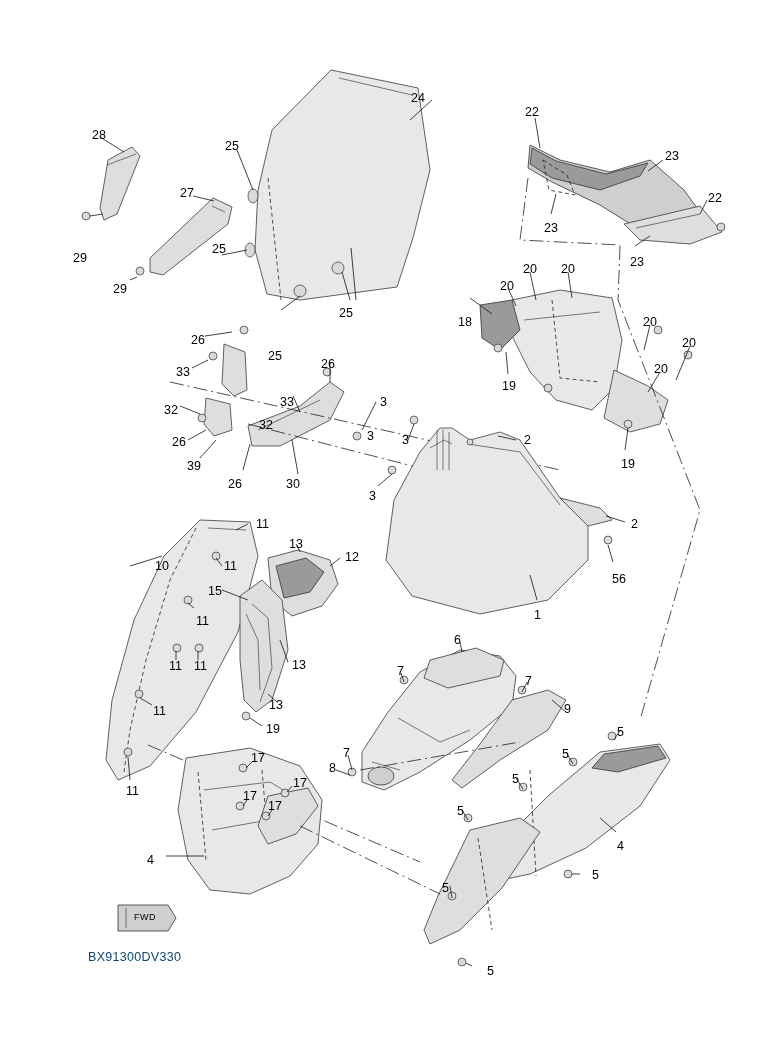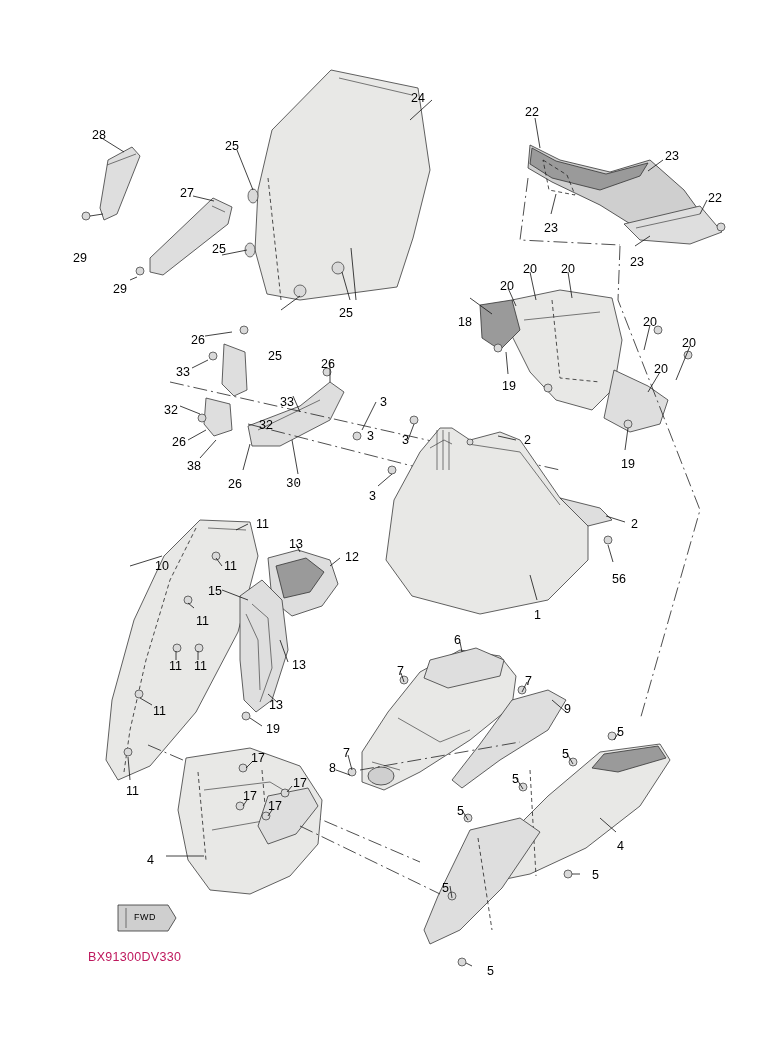--- a/index.html
+++ b/index.html
@@ -24,21 +24,21 @@
     font-family: "Liberation Sans", sans-serif;
     white-space: nowrap;
     line-height: 1;
   }
   .diagram-code {
     position: absolute;
     left: 88px;
     top: 950px;
     font-size: 12.5px;
     letter-spacing: 0.3px;
-    color: #be185d;
+    color: #0c4a6e;
   }
   .fwd-label {
     position: absolute;
     left: 118px;
     top: 903px;
     width: 60px;
     height: 28px;
     font-size: 9px;
     color: #000;
   }
@@ -322,23 +322,23 @@
       <div class="callout" style="left: 502px; top: 380px;">19</div>
       <div class="callout" style="left: 280px; top: 396px;">33</div>
       <div class="callout" style="left: 380px; top: 396px;">3</div>
       <div class="callout" style="left: 164px; top: 404px;">32</div>
       <div class="callout" style="left: 259px; top: 419px;">32</div>
       <div class="callout" style="left: 367px; top: 430px;">3</div>
       <div class="callout" style="left: 402px; top: 434px;">3</div>
       <div class="callout" style="left: 524px; top: 434px;">2</div>
       <div class="callout" style="left: 172px; top: 436px;">26</div>
       <div class="callout" style="left: 621px; top: 458px;">19</div>
-      <div class="callout" style="left: 187px; top: 460px;">38</div>
+      <div class="callout" style="left: 187px; top: 460px;">39</div>
       <div class="callout" style="left: 228px; top: 478px;">26</div>
-      <div class="callout" style="left: 286px; top: 478px; font-family: Liberation Mono, monospace;">30</div>
+      <div class="callout" style="left: 286px; top: 478px;">30</div>
       <div class="callout" style="left: 369px; top: 490px;">3</div>
       <div class="callout" style="left: 631px; top: 518px;">2</div>
       <div class="callout" style="left: 256px; top: 518px;">11</div>
       <div class="callout" style="left: 289px; top: 538px;">13</div>
       <div class="callout" style="left: 345px; top: 551px;">12</div>
       <div class="callout" style="left: 113px; top: 560px; margin-left: 42px;">10</div>
       <div class="callout" style="left: 224px; top: 560px;">11</div>
       <div class="callout" style="left: 612px; top: 573px;">56</div>
       <div class="callout" style="left: 208px; top: 585px;">15</div>
       <div class="callout" style="left: 196px; top: 615px;">11</div>

